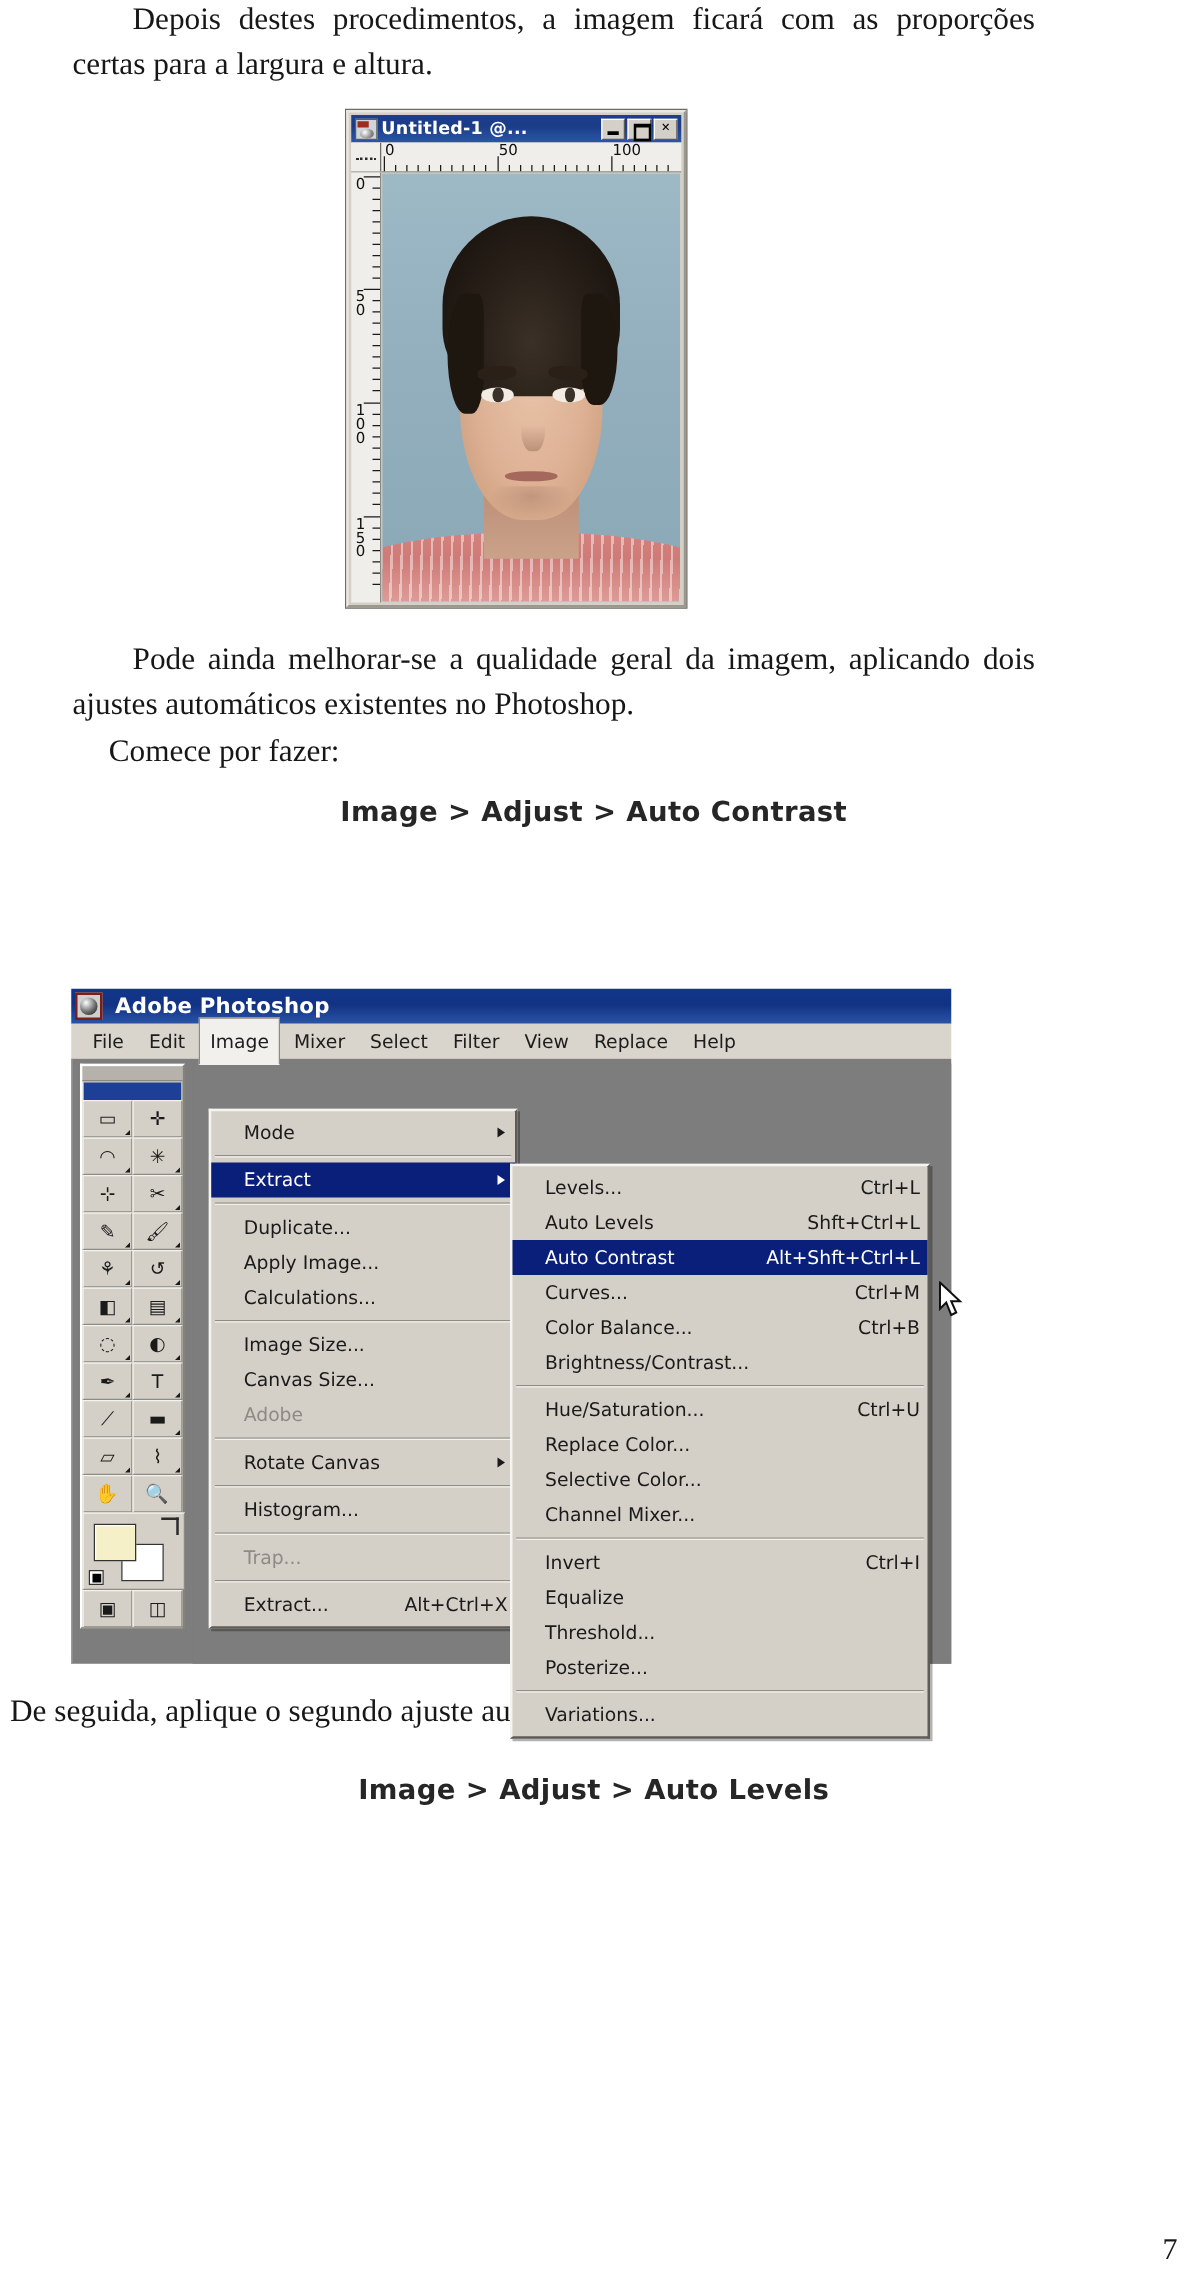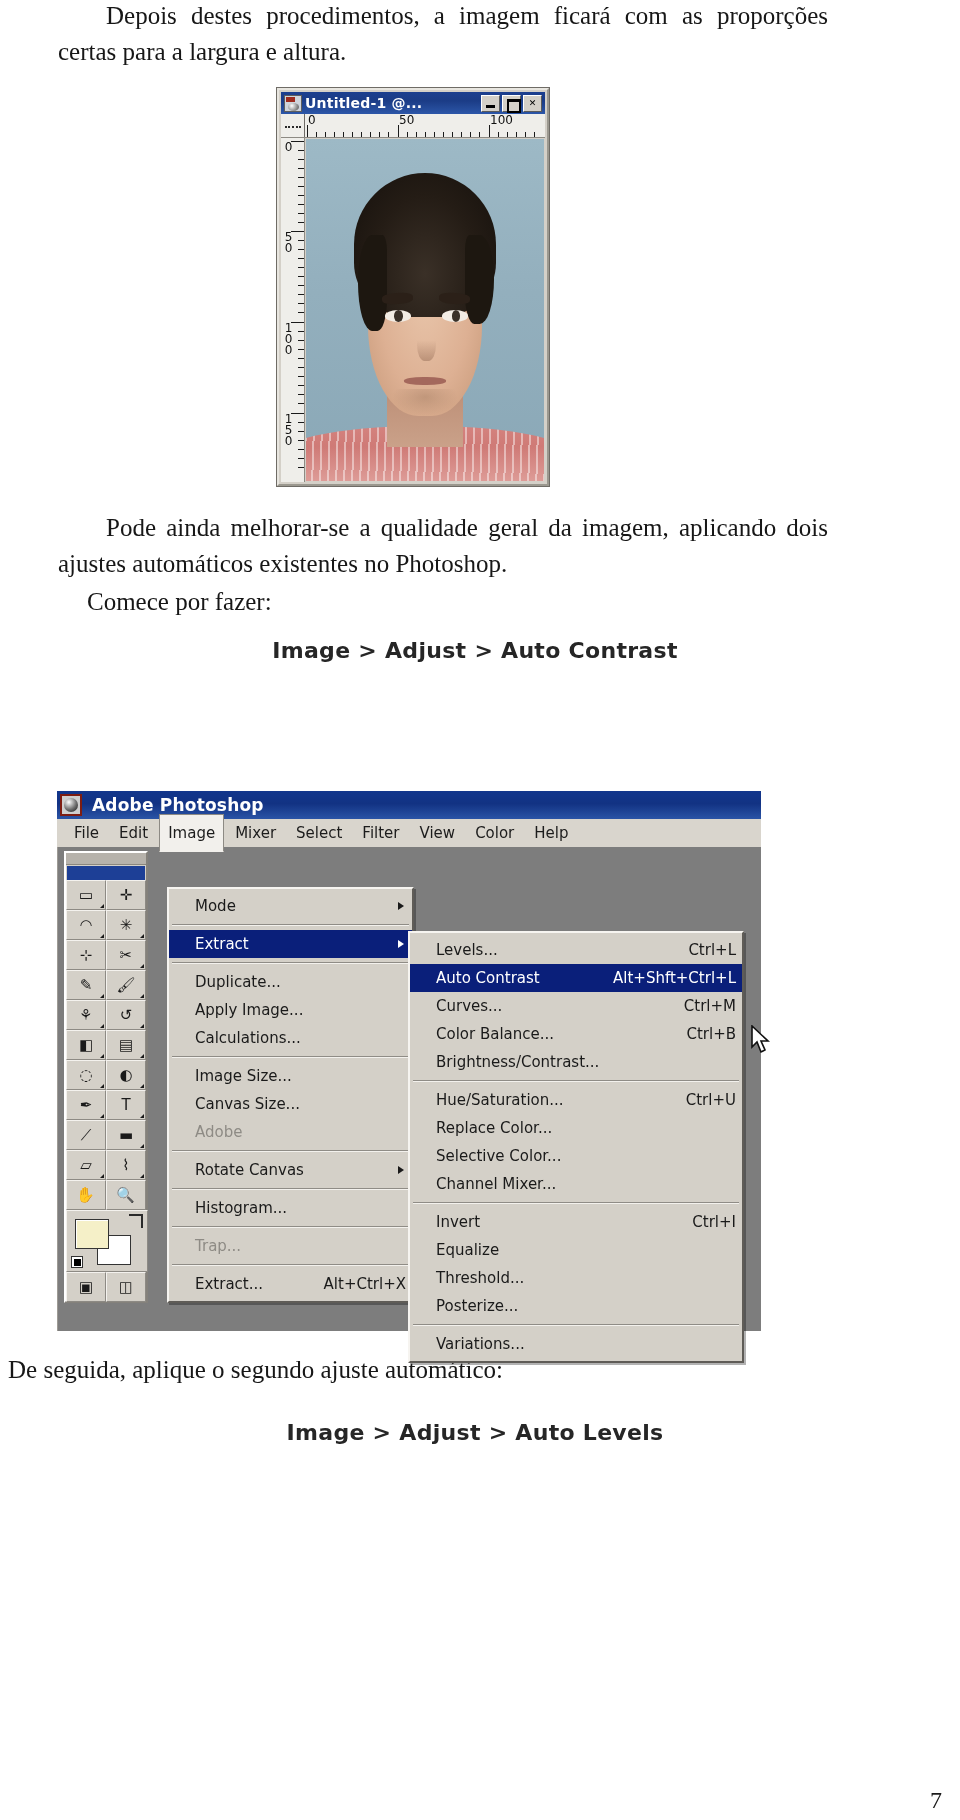--- a/index.html
+++ b/index.html
@@ -523,21 +523,21 @@
   </div>
 
   <div class="ps-menubar">
     <div class="ps-menu-item">File</div>
     <div class="ps-menu-item">Edit</div>
     <div class="ps-menu-item active">Image</div>
     <div class="ps-menu-item">Mixer</div>
     <div class="ps-menu-item">Select</div>
     <div class="ps-menu-item">Filter</div>
     <div class="ps-menu-item">View</div>
-    <div class="ps-menu-item">Color</div>
+    <div class="ps-menu-item">Replace</div>
     <div class="ps-menu-item">Help</div>
   </div>
 
   <div class="ps-body">
 
     <div class="toolbox">
       <div class="tb-titlebar"></div>
       <div class="tb-blue"></div>
       <div class="tb-row">
         <div class="tb-cell corner">▭</div>
@@ -647,20 +647,24 @@
         <span class="lbl">Extract...</span>
         <span class="acc">Alt+Ctrl+X</span>
       </div>
     </div>
 
     <div class="menu-sub">
       <div class="mi">
         <span class="lbl">Levels...</span>
         <span class="acc">Ctrl+L</span>
       </div>
+      <div class="mi">
+        <span class="lbl">Auto Levels</span>
+        <span class="acc">Shft+Ctrl+L</span>
+      </div>
       <div class="mi sel">
         <span class="lbl">Auto Contrast</span>
         <span class="acc">Alt+Shft+Ctrl+L</span>
       </div>
       <div class="mi">
         <span class="lbl">Curves...</span>
         <span class="acc">Ctrl+M</span>
       </div>
       <div class="mi">
         <span class="lbl">Color Balance...</span>

